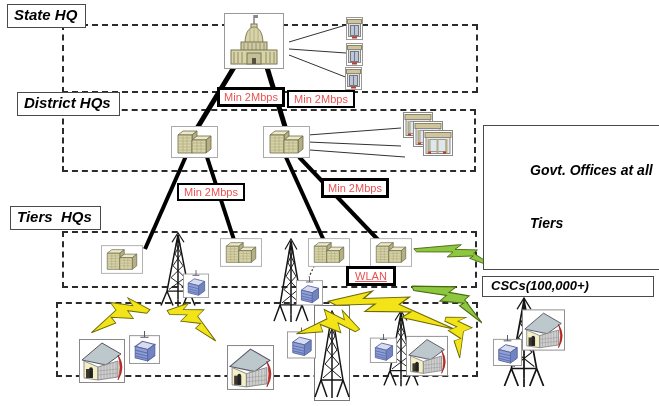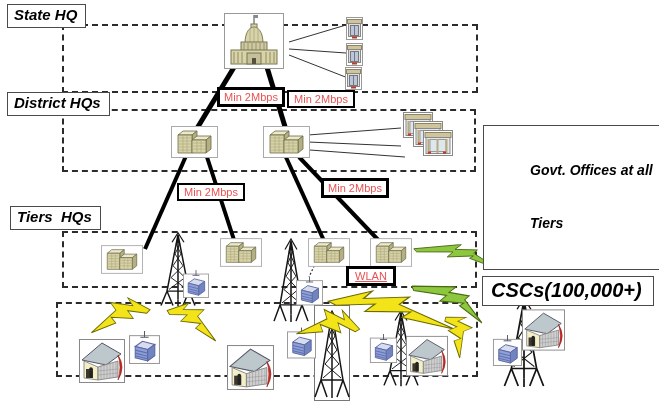--- a/index.html
+++ b/index.html
@@ -9,21 +9,21 @@
   #lines{position:absolute;left:0;top:0;z-index:2;pointer-events:none;}
   .ic{position:absolute;z-index:3;}
   .lbl{position:absolute;background:#fff;border:1px solid #4a4a4a;color:#000;
        font-style:italic;font-weight:bold;font-size:15px;padding:1px 8px 2px 6px;
        white-space:pre;z-index:4;line-height:1.25;}
   .minlbl{position:absolute;background:#fff;border:2px solid #000;color:#e85252;
        font-size:11px;text-align:center;padding:1px 2px;z-index:4;white-space:pre;}
   .thick{border-width:3px;}
   .wlanlbl{text-decoration:underline;}
   .govt{font-size:14px;}
-  .cscs{font-size:20px;padding:1px 10px 2px 8px;}
+  .cscs{font-size:13px;padding:1px 10px 2px 8px;}
 </style>
 </head>
 <body>
 
 <div id="stage">
 
   <svg width="0" height="0" style="position:absolute">
     <defs>
       <g id="capitol">
         <rect x="0.5" y="0.5" width="59" height="55" fill="#fff" stroke="#999"></rect>
@@ -241,21 +241,21 @@
     </svg>
 
   <svg class="ic" style="left:413px;top:244px;transform:rotate(6deg)" width="86" height="24" viewBox="0 0 100 26" preserveAspectRatio="none">
       <use href="#greenbolt"></use>
     </svg>
   <svg class="ic" style="left:409px;top:285px;transform:rotate(17deg)" width="78" height="32" viewBox="0 0 100 26" preserveAspectRatio="none">
       <use href="#greenbolt"></use>
     </svg>
 
   <div class="lbl" style="left:7px;top:4px;">State HQ</div>
-  <div class="lbl" style="left:7px;top:92px;">District HQs</div>
+  <div class="lbl" style="left:17px;top:92px;">District HQs</div>
   <div class="lbl" style="left:10px;top:206px;">Tiers  HQs</div>
 
   <div class="minlbl thick" style="left:217px;top:87px;width:58px;">Min 2Mbps</div>
   <div class="minlbl" style="left:287px;top:90px;width:60px;">Min 2Mbps</div>
   <div class="minlbl" style="left:177px;top:183px;width:60px;">Min 2Mbps</div>
   <div class="minlbl thick" style="left:321px;top:178px;width:58px;">Min 2Mbps</div>
 
   <div class="minlbl thick wlanlbl" style="left:346px;top:266px;width:40px;">WLAN</div>
 
   <div class="lbl govt" style="left:483px;top:125px;width:152px;padding-left:46px;">

